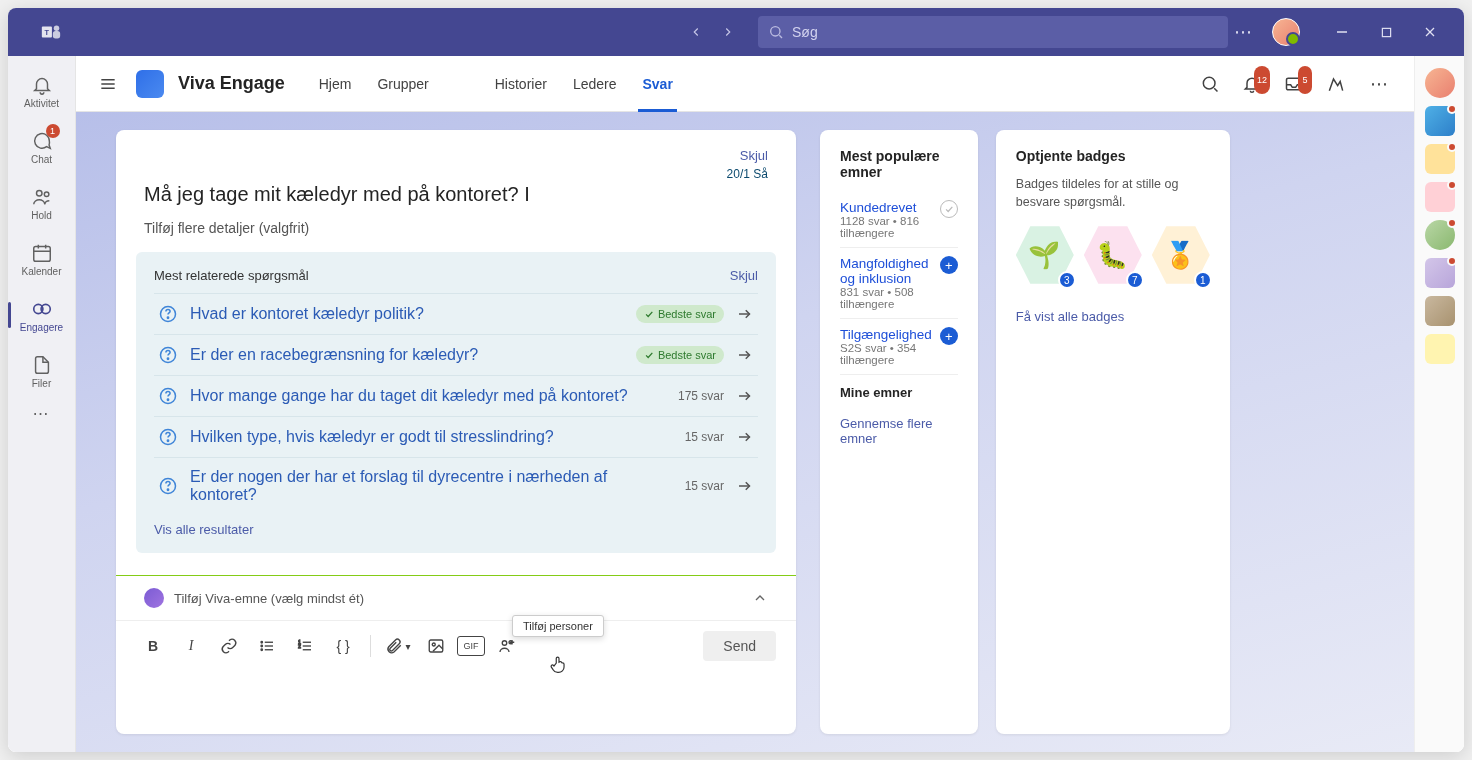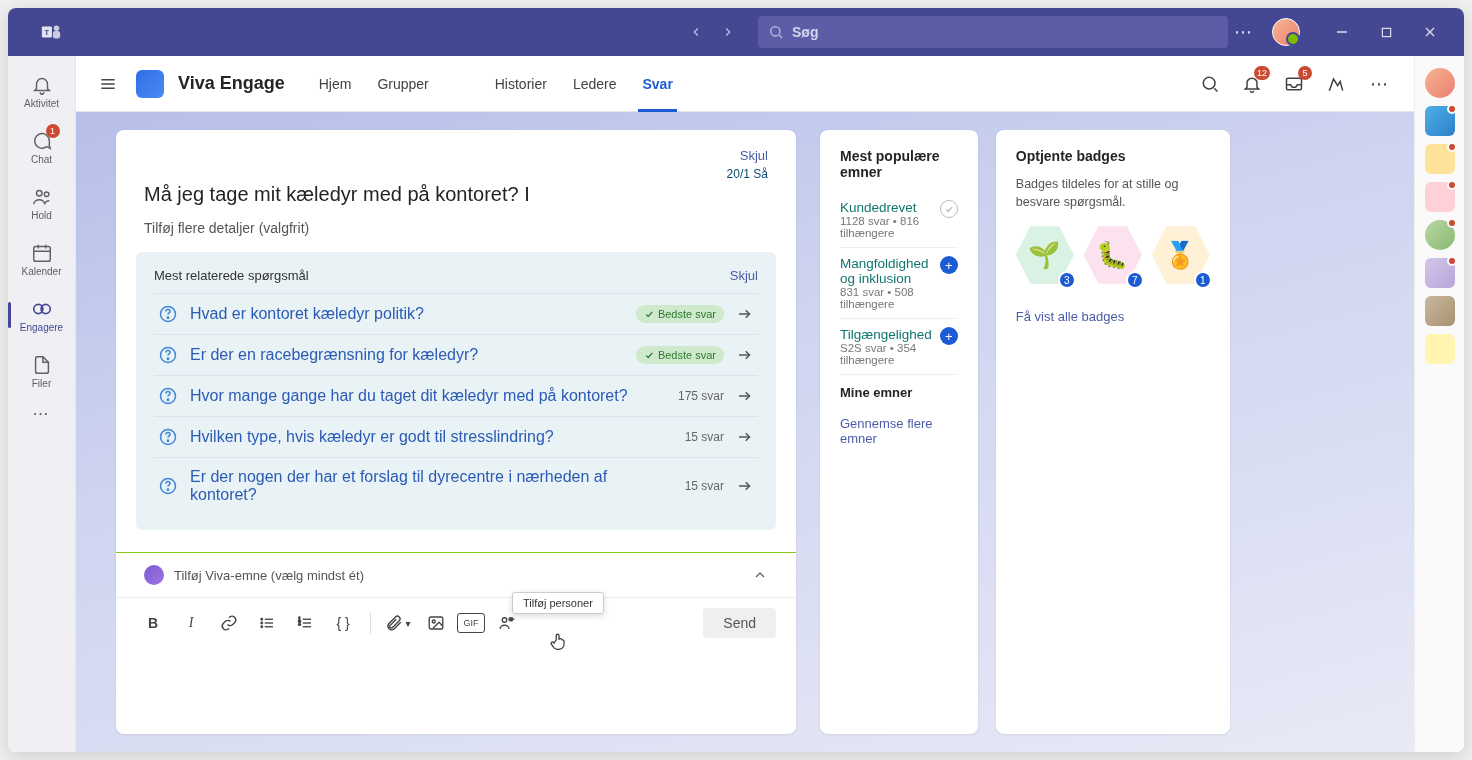--- a/index.html
+++ b/index.html
@@ -43,21 +43,21 @@
 .app-header { height:56px; border-bottom:1px solid #e5e5e5; display:flex; align-items:center; padding:0 18px; gap:14px;}
 .hamburger { width:28px; height:28px; display:flex; align-items:center; justify-content:center; cursor:pointer; color:#444;}
 .engage-logo { width:28px; height:28px; border-radius:6px; background: linear-gradient(135deg,#2f6fe8,#4b8af0); }
 .app-title { font-size:18px; font-weight:600; color:#242424; margin-right:20px;}
 .app-tabs { display:flex; gap:26px; align-items:center; height:100%; margin-left:0;}
 .app-tab { font-size:14px; color:#424242; cursor:pointer; height:100%; display:flex; align-items:center; position:relative;}
 .app-tab.active { color:#1b5cd4; font-weight:600;}
 .app-tab.active::after { content:''; position:absolute; bottom:-1px; left:-4px; right:-4px; height:3px; background:#1b5cd4;}
 .header-actions { margin-left:auto; display:flex; align-items:center; gap:10px;}
 .header-actions .hicon { width:32px; height:32px; display:flex; align-items:center; justify-content:center; color:#424242; cursor:pointer; position:relative;}
-.header-actions .hicon .hibadge { position:absolute; top:-2px; right:-2px; background:#cc4a31; color:#fff; font-size:9px; border-radius:8px; min-width:14px; height:14px; display:flex; align-items:center; justify-content:center; padding:0 3px;}
+.header-actions .hicon .hibadge { position:absolute; top:-2px; right:-2px; background:#cc4a31; color:#fff; font-size:9px; border-radius:8px; min-width:14px; height:28px; display:flex; align-items:center; justify-content:center; padding:0 3px;}
 .header-actions .dots2{ font-size:18px; color:#424242; cursor:pointer; padding:4px 8px;}
 
 
 .canvas { flex:1; background: linear-gradient(165deg, #b7bfe9 0%, #cfd4f0 40%, #e8eaf6 100%); padding:18px 40px; display:flex; gap:24px; overflow:auto;}
 .card { background:#fff; border-radius:8px; box-shadow: 0 1px 3px rgba(0,0,0,.08);}
 .compose { flex:1; max-width:680px; padding:18px 0 0 0; display:flex; flex-direction:column;}
 .compose-inner { padding: 0 28px;}
 .compose .row-top { display:flex; justify-content:flex-end; font-size:13px; color:#4b5ba8; cursor:pointer;}
 .compose .meta { display:flex; justify-content:flex-end; font-size:12px; color:#0c4a6e; margin-top:4px;}
 .compose .q-title { font-size:20px; color:#242424; margin-top:2px; margin-bottom:14px;}
@@ -84,21 +84,21 @@
 .send-btn { margin-left:auto; background:#efefef; color:#555; padding:7px 20px; border-radius:4px; font-size:14px; cursor:pointer;}
 .tooltip { position:absolute; bottom:40px; left:396px; background:#fff; border:1px solid #ccc; padding:4px 10px; font-size:11px; color:#333; border-radius:3px; box-shadow:0 2px 6px rgba(0,0,0,.15);}
 .cursor-hand { position:absolute; left:432px; bottom:2px; width:22px; height:22px;}
 
 
 .side-col { width:260px; display:flex; flex-direction:row; gap:18px;}
 .side-card { padding:18px 20px;}
 .side-card h3 { font-size:14px; font-weight:600; color:#242424; margin-bottom:12px;}
 .topic-item { padding:8px 0; border-bottom:1px solid #eee; display:flex; align-items:flex-start; justify-content:space-between; gap:8px;}
 .topic-item:last-of-type{border-bottom:none;}
-.topic-item .tname { font-size:13.5px; color:#0f766e;}
+.topic-item .tname { font-size:13.5px; color:#1d4ed8;}
 .topic-item .tmeta { font-size:11.5px; color:#777;}
 .topic-item .tbadge { width:18px; height:18px; border-radius:50%; display:flex; align-items:center; justify-content:center; flex-shrink:0;}
 .tbadge.check { border:1.5px solid #bbb; color:#bbb;}
 .tbadge.plus { background:#1b5cd4; color:#fff; font-size:13px;}
 .sub-head { font-size:13px; font-weight:600; color:#242424; margin-top:10px; margin-bottom:6px;}
 .browse-link { font-size:13px; color:#4b5ba8; cursor:pointer; margin-top:10px; display:inline-block;}
 .badges-row { display:flex; gap:10px; margin:12px 0;}
 .badge-hex { width:58px; height:64px; position:relative;}
 .badge-hex .hex { width:58px; height:64px; clip-path: polygon(25% 5%, 75% 5%, 100% 50%, 75% 95%, 25% 95%, 0 50%); display:flex; align-items:center; justify-content:center; font-size:26px;}
 .badge-hex .bnum { position:absolute; bottom:-2px; right:-2px; background:#1b5cd4; color:#fff; width:18px; height:18px; border-radius:50%; font-size:10px; display:flex; align-items:center; justify-content:center; border:2px solid #fff;}
@@ -109,21 +109,21 @@
 
 <div class="window">
 
   <div class="titlebar">
     <svg class="teams-logo" viewBox="0 0 24 24" fill="#fff">
         <rect x="2" y="6" width="11" height="12" rx="1" fill="#fff" opacity=".95"></rect>
         <circle cx="18" cy="8" r="3" opacity=".8"></circle>
         <rect x="14" y="11" width="8" height="8" rx="3" opacity=".8"></rect>
         <text x="5" y="15" font-size="8" fill="#444791" font-weight="700">T</text>
       </svg>
-    <div style="flex:1; display:flex; justify-content:space-between; align-items:center; gap:6px;font-weight:bold;">
+    <div style="flex:1; display:flex; justify-content:space-between; align-items:center; gap:6px;">
       <div class="nav-arrows">
         <div class="nav-arrow">
             <svg width="14" height="14" viewBox="0 0 24 24" fill="none" stroke="currentColor" stroke-width="2">
               <polyline points="15 18 9 12 15 6"></polyline>
             </svg>
           </div>
         <div class="nav-arrow">
             <svg width="14" height="14" viewBox="0 0 24 24" fill="none" stroke="currentColor" stroke-width="2">
               <polyline points="9 18 15 12 9 6"></polyline>
             </svg>
@@ -348,20 +348,21 @@
                   <path d="M9.5 9a2.5 2.5 0 115 0c0 1.5-2.5 2-2.5 3.5"></path>
                   <circle cx="12" cy="16.5" r=".8" fill="currentColor"></circle>
                 </svg>
               <span class="qtext">Er der nogen der har et forslag til dyrecentre i nærheden af kontoret?</span>
               <span class="count"><span>15</span> <span>svar</span></span>
               <svg class="arrow" viewBox="0 0 24 24" fill="none" stroke="currentColor" stroke-width="2">
                   <line x1="4" y1="12" x2="18" y2="12"></line>
                   <polyline points="13 7 18 12 13 17"></polyline>
                 </svg>
             </div>
+            <div class="view-all">Vis alle resultater</div>
           </div>
 
           <div class="topic-row">
             <div class="topic-ico"></div>
             <span class="topic-text">Tilføj Viva-emne (vælg mindst ét)</span>
             <svg class="chev" width="16" height="16" viewBox="0 0 24 24" fill="none" stroke="currentColor" stroke-width="2">
                 <polyline points="6 15 12 9 18 15"></polyline>
               </svg>
           </div>
 

